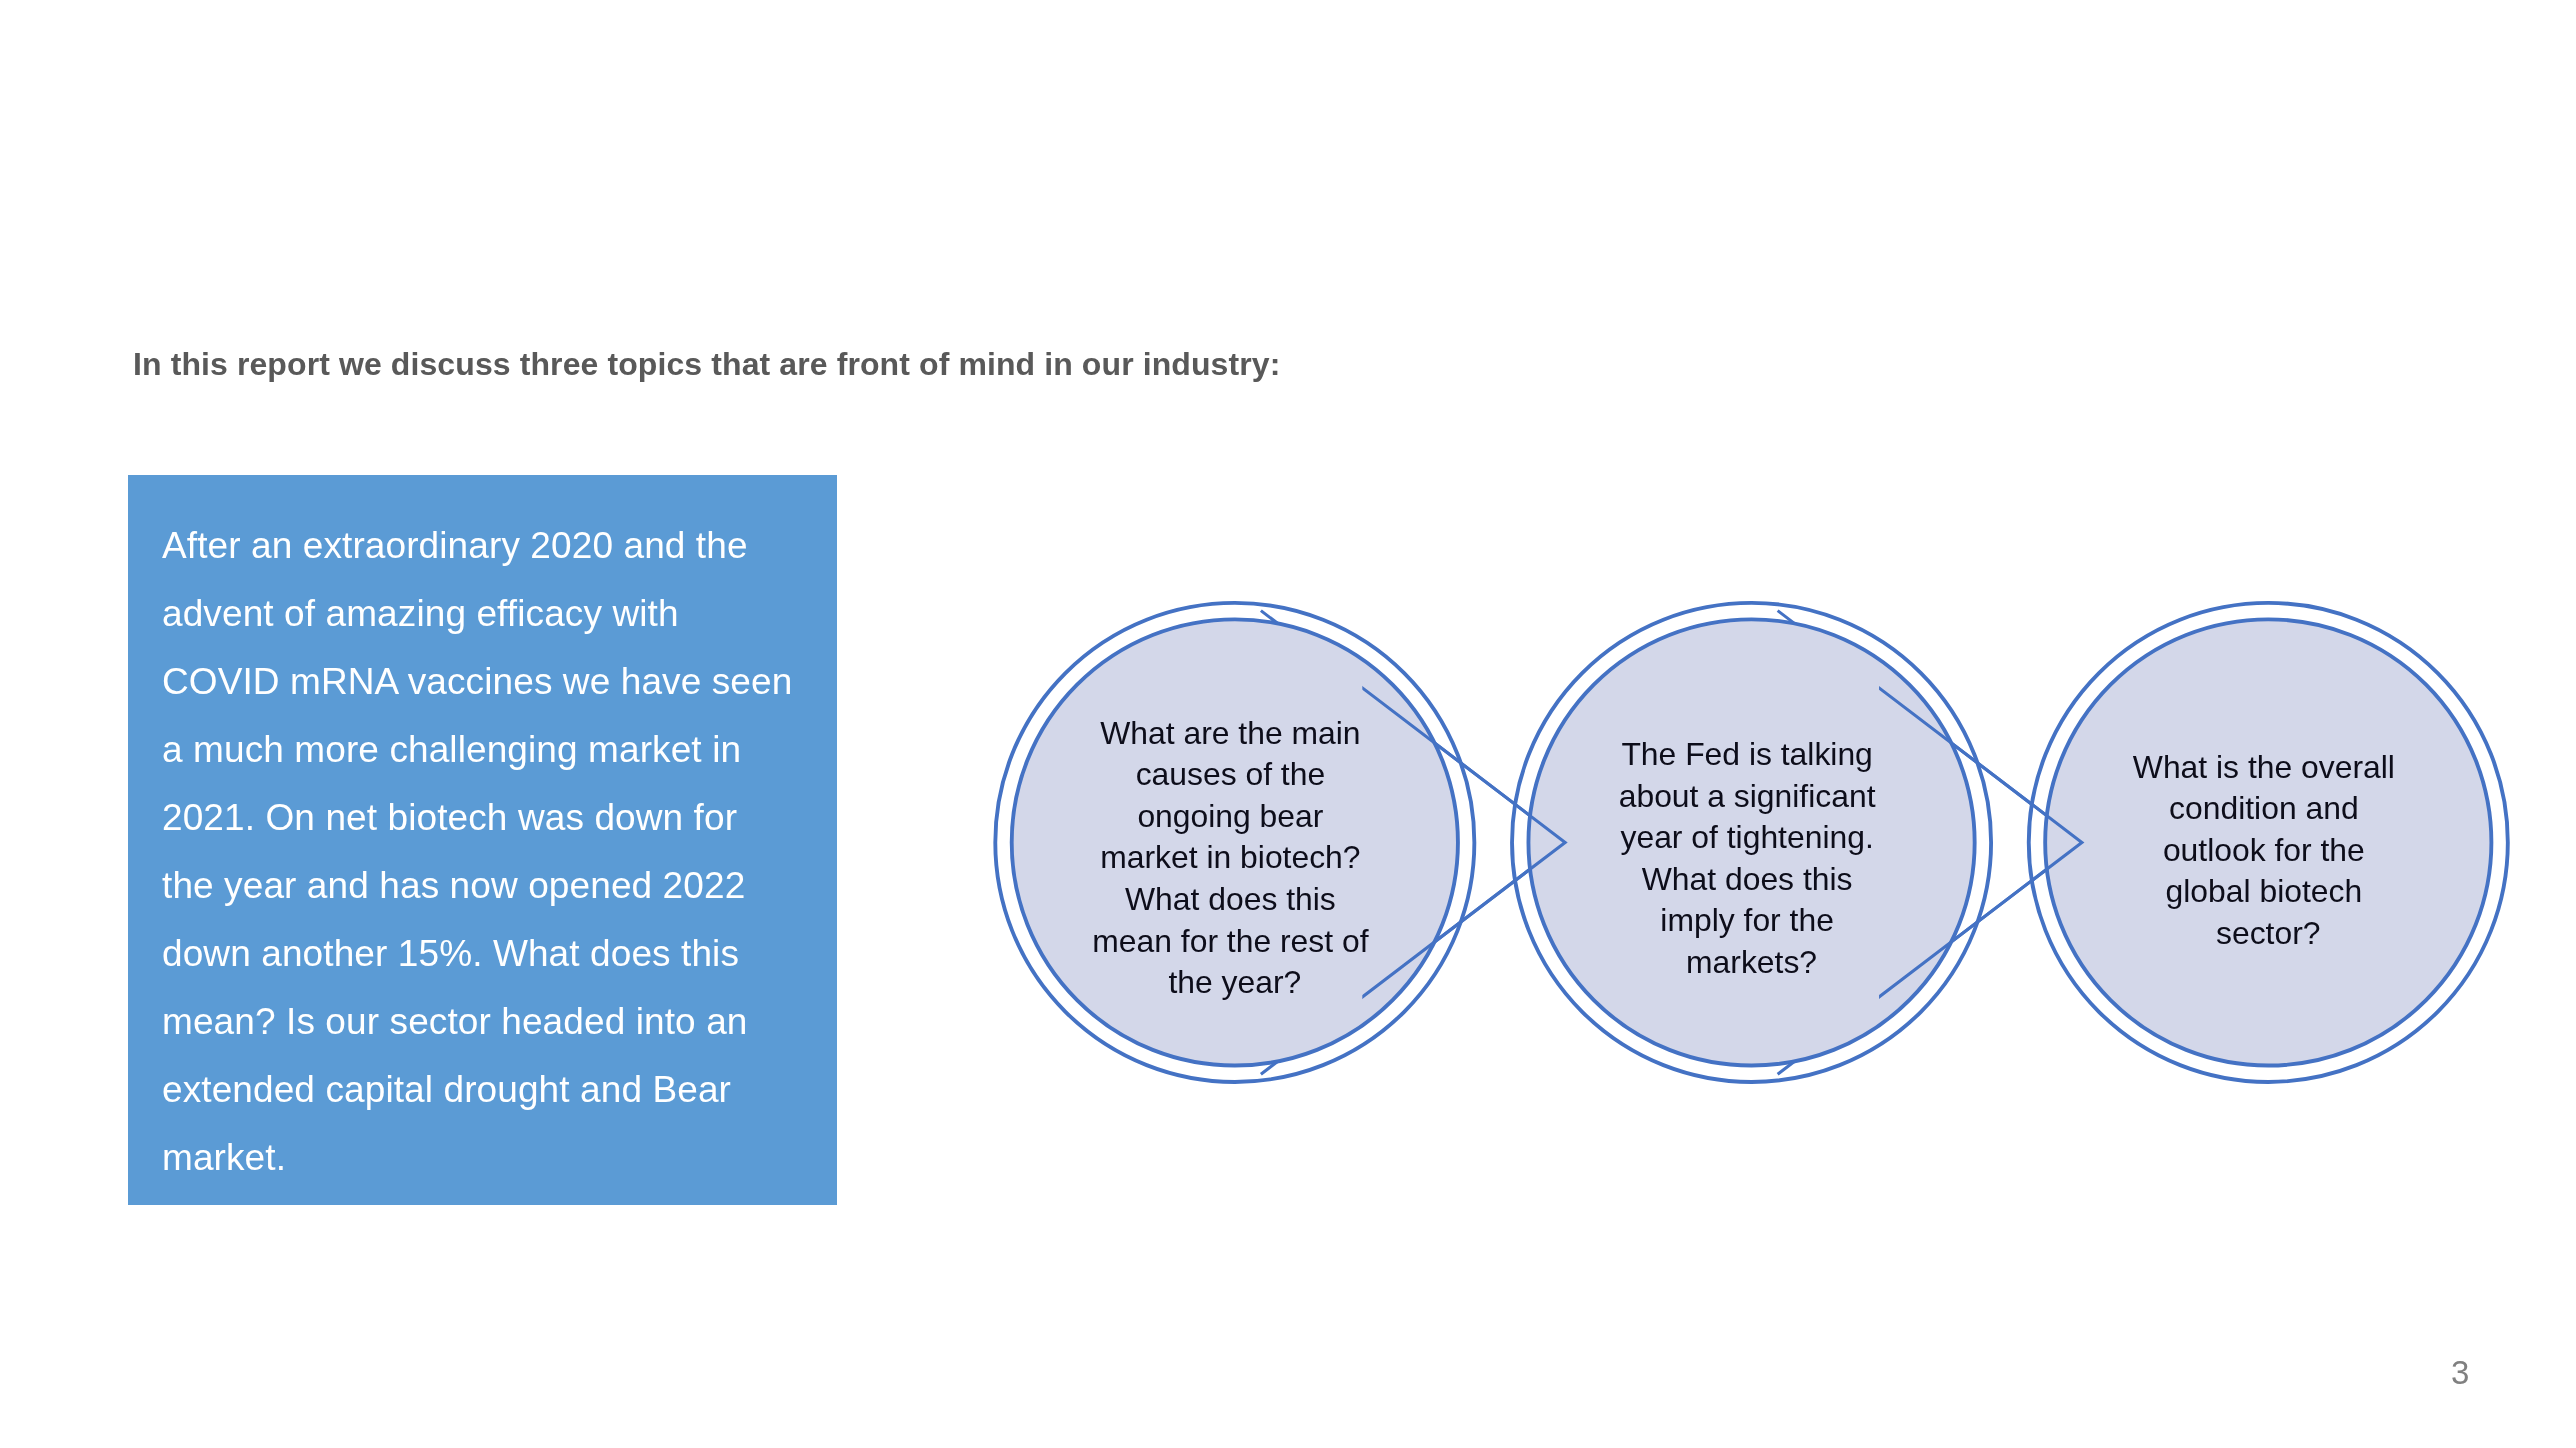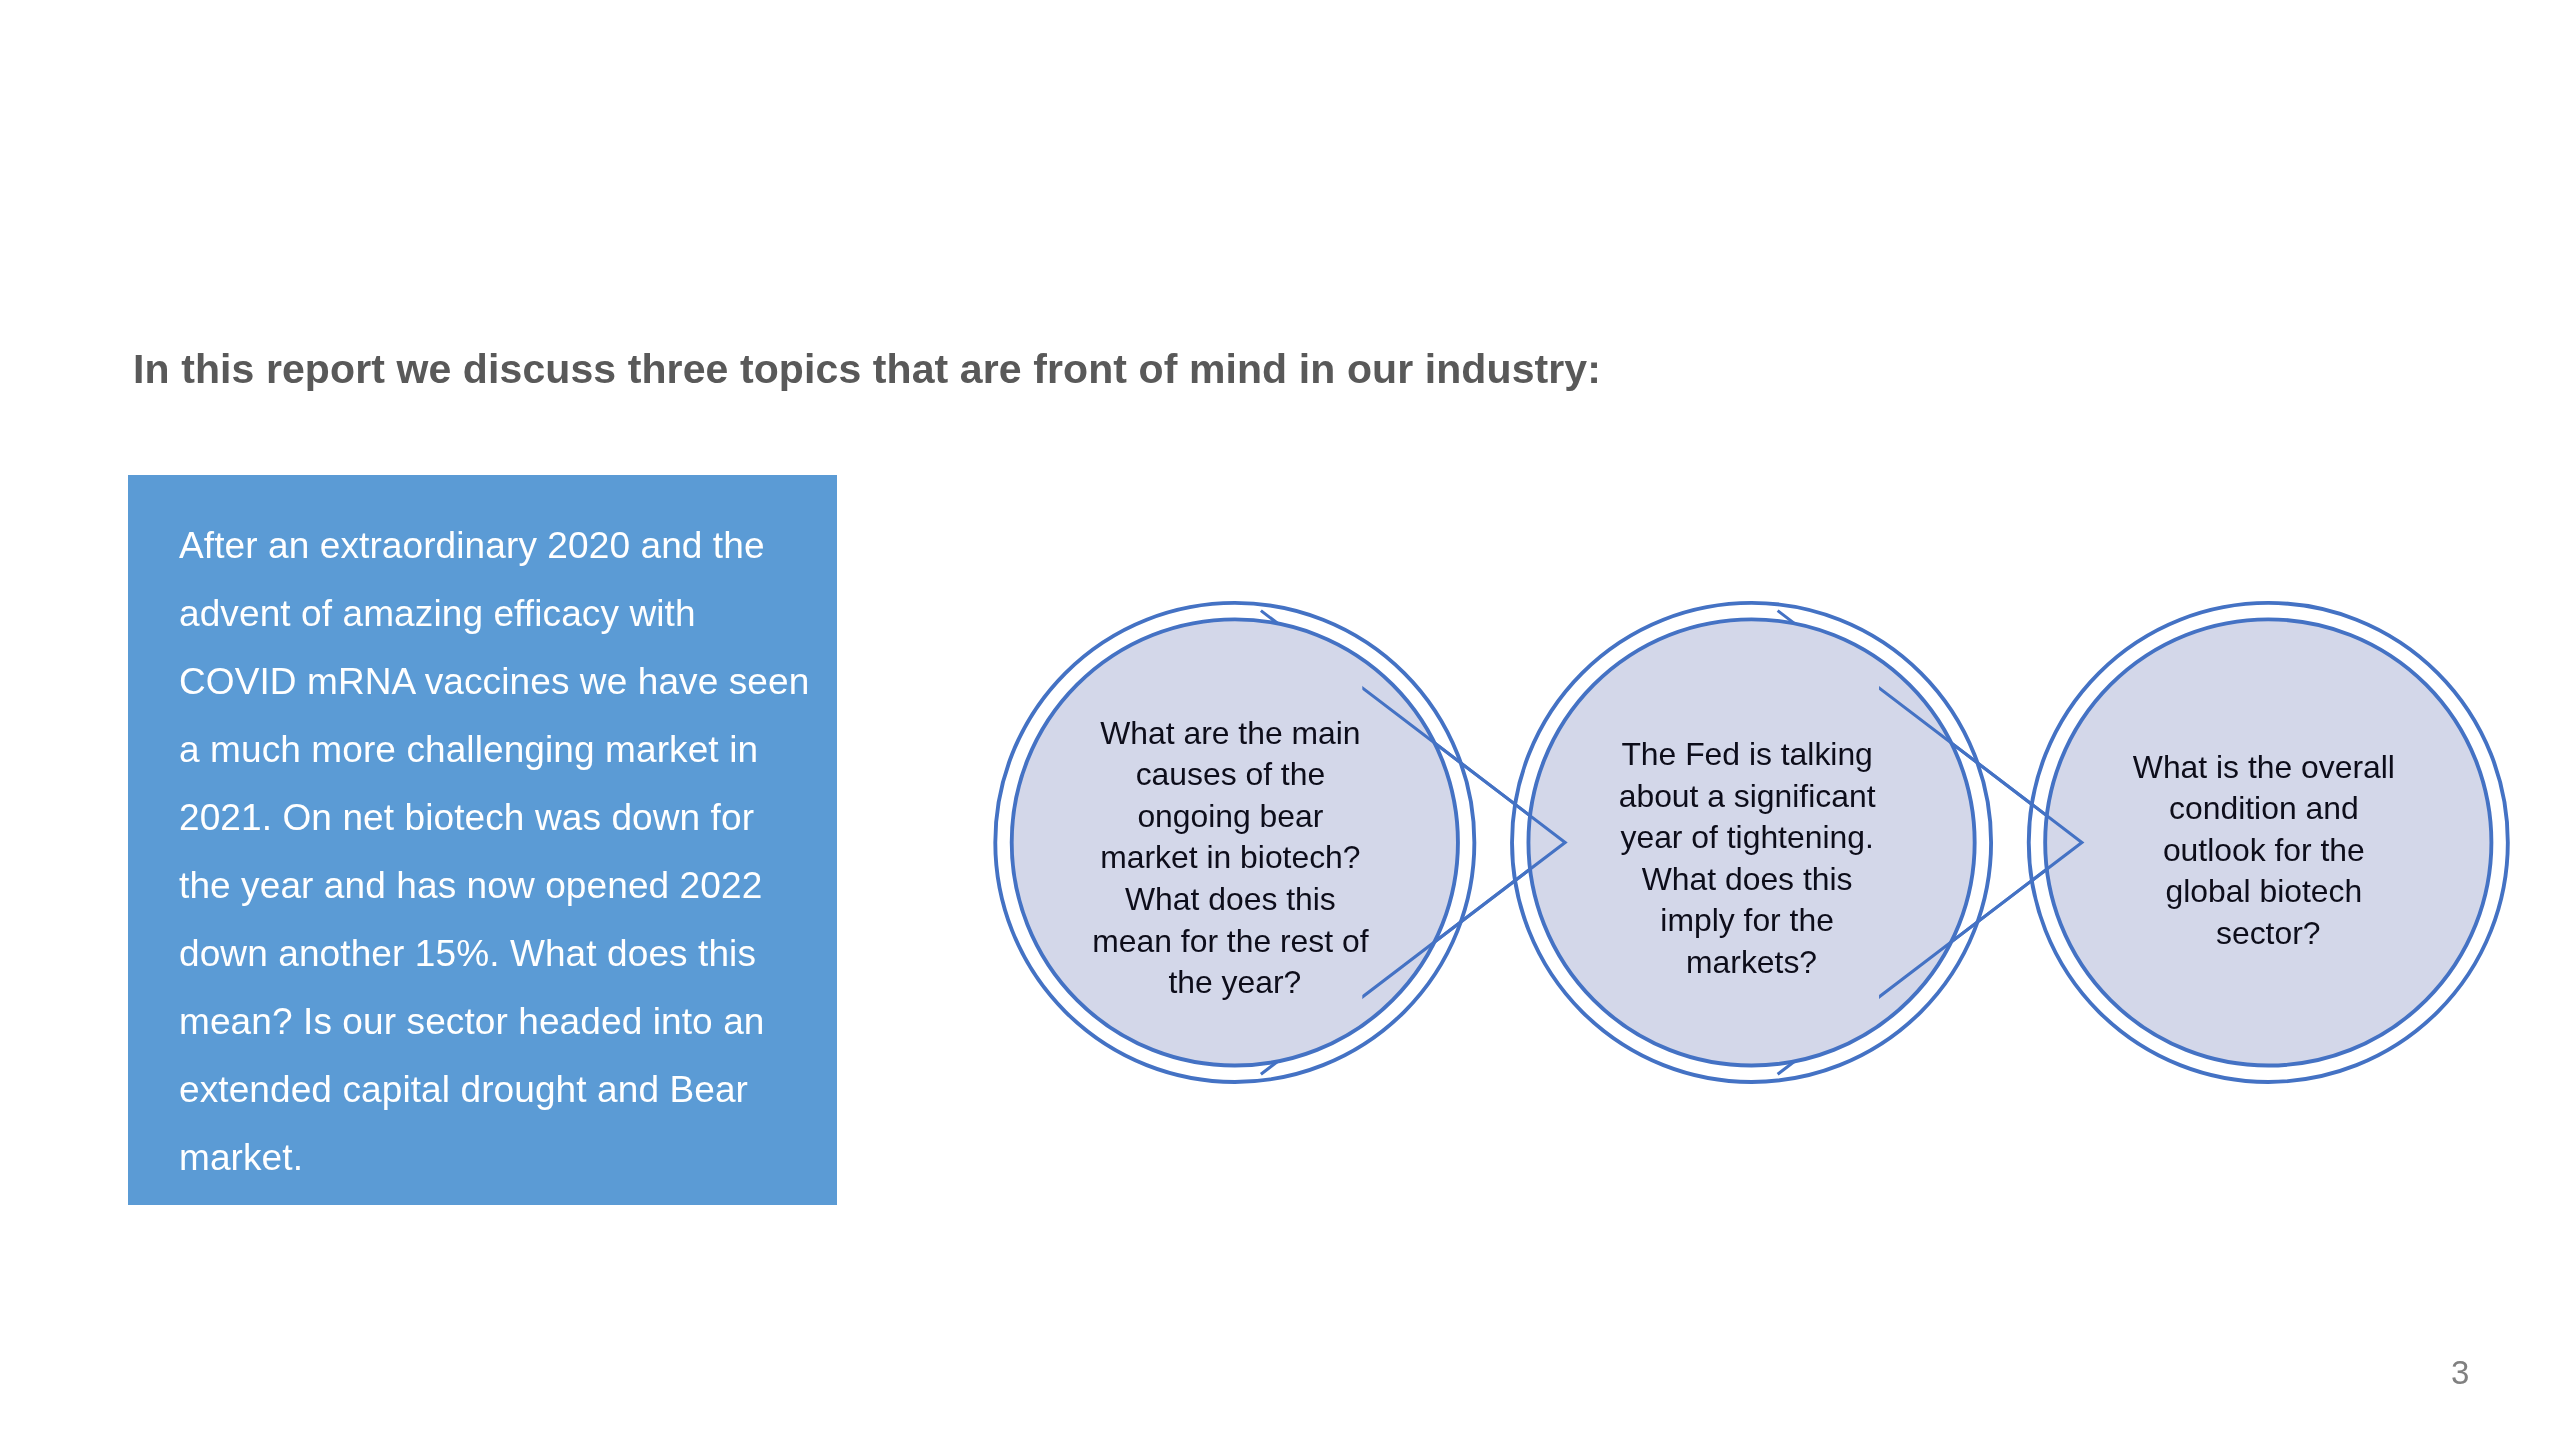--- a/index.html
+++ b/index.html
@@ -38,21 +38,21 @@
     white-space: nowrap;
     line-height: 1.05;
   }
 
   
   #slide-subtitle {
     position: absolute;
     left: 133px;
     top: 346px;
     font-family: "Liberation Sans", sans-serif;
-    font-size: 41px;
+    font-size: 32px;
     font-weight: bold;
     color: #595959;
     white-space: nowrap;
     letter-spacing: 0.1px;
   }
 
   
   #blue-box {
     position: absolute;
     left: 128px;
@@ -66,21 +66,20 @@
     position: absolute;
     left: 162px;
     top: 512px;
     width: 637px;
     font-family: "Liberation Sans", sans-serif;
     font-size: 37px;
     font-weight: 400;
     color: #ffffff;
     line-height: 68px;
     letter-spacing: 0.1px;
-    margin-left: 17px;
   }
 
   
   #diagram {
     position: absolute;
     left: 947px;
     top: 570px;
     width: 1584px;
     height: 541px;
   }

